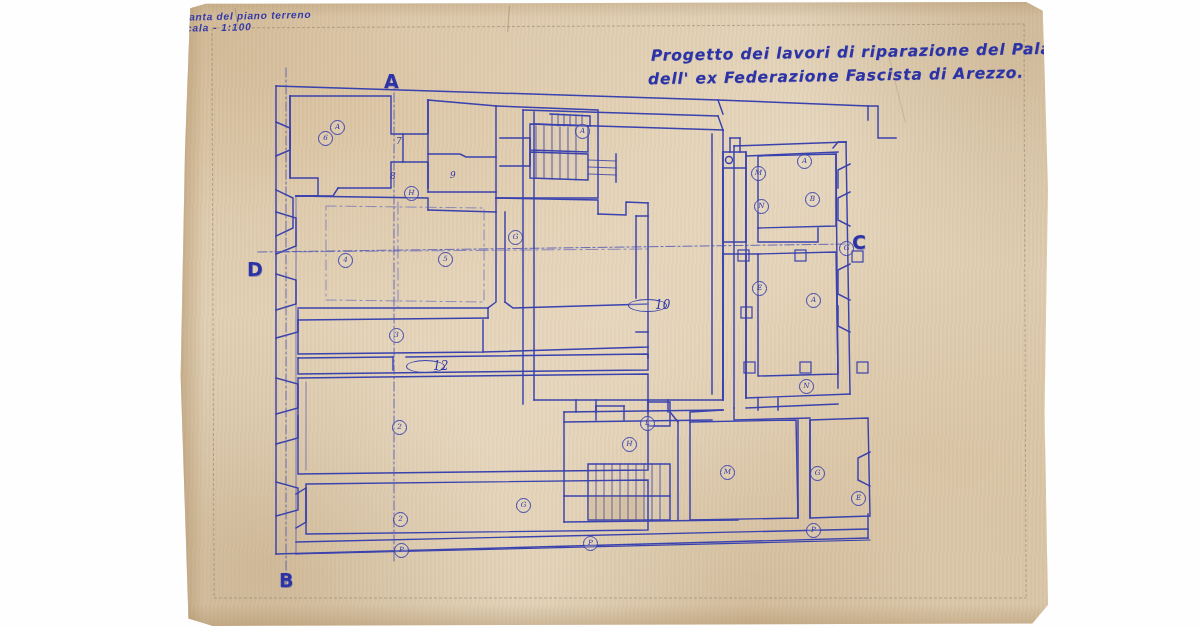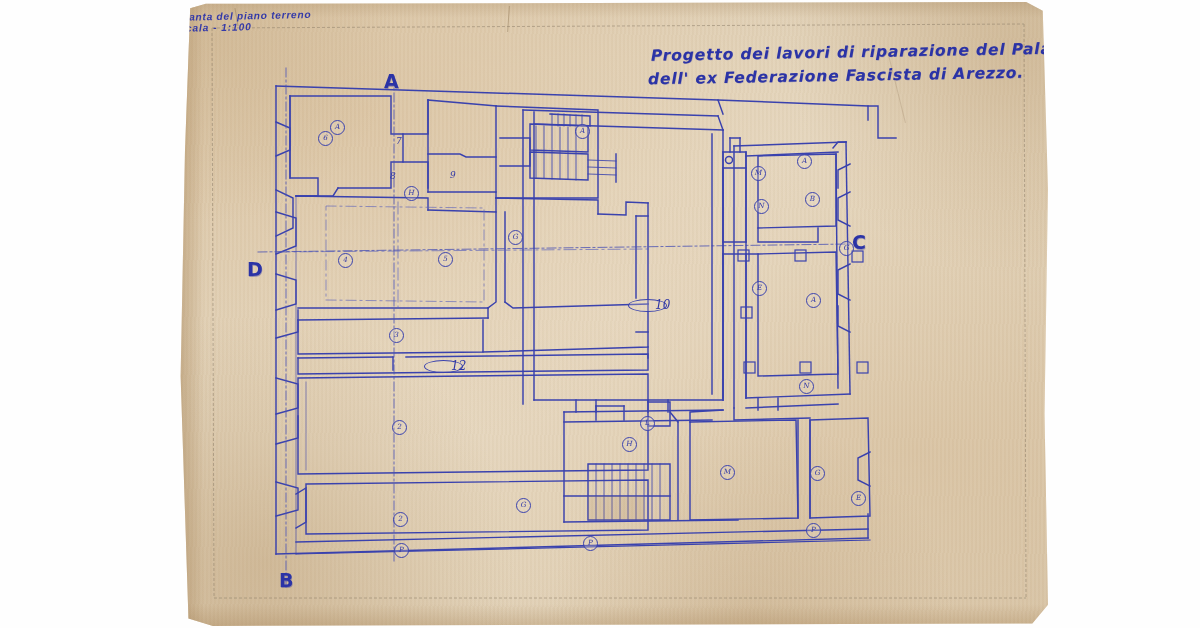--- a/index.html
+++ b/index.html
@@ -333,21 +333,21 @@
       <div class="cl" style="left: 720px; top: 465px;">M</div>
       <div class="cl" style="left: 810px; top: 466px;">G</div>
       <div class="cl" style="left: 851px; top: 491px;">E</div>
       <div class="cl" style="left: 806px; top: 523px;">P</div>
       <div class="cl" style="left: 583px; top: 536px;">P</div>
       <div class="cl" style="left: 516px; top: 498px;">G</div>
       <div class="cl" style="left: 394px; top: 543px;">P</div>
       <div class="cl" style="left: 393px; top: 512px;">2</div>
       <div class="cl" style="left: 389px; top: 328px;">3</div>
       <div class="cl" style="left: 392px; top: 420px;">2</div>
-      <div class="cl sm" style="left: 424px; top: 360px;">12</div>
+      <div class="cl sm" style="left: 406px; top: 360px;">12</div>
       <div class="cl" style="left: 338px; top: 253px;">4</div>
       <div class="cl" style="left: 438px; top: 252px;">5</div>
       <div class="cl" style="left: 318px; top: 131px;">6</div>
       <div class="cl sm" style="left: 628px; top: 299px;">10</div>
     </div>
   <div id="numlayer">
       <div class="pn" style="left: 396px; top: 136px;">7</div>
       <div class="pn" style="left: 390px; top: 171px;">8</div>
       <div class="pn" style="left: 450px; top: 170px;">9</div>
     </div>

